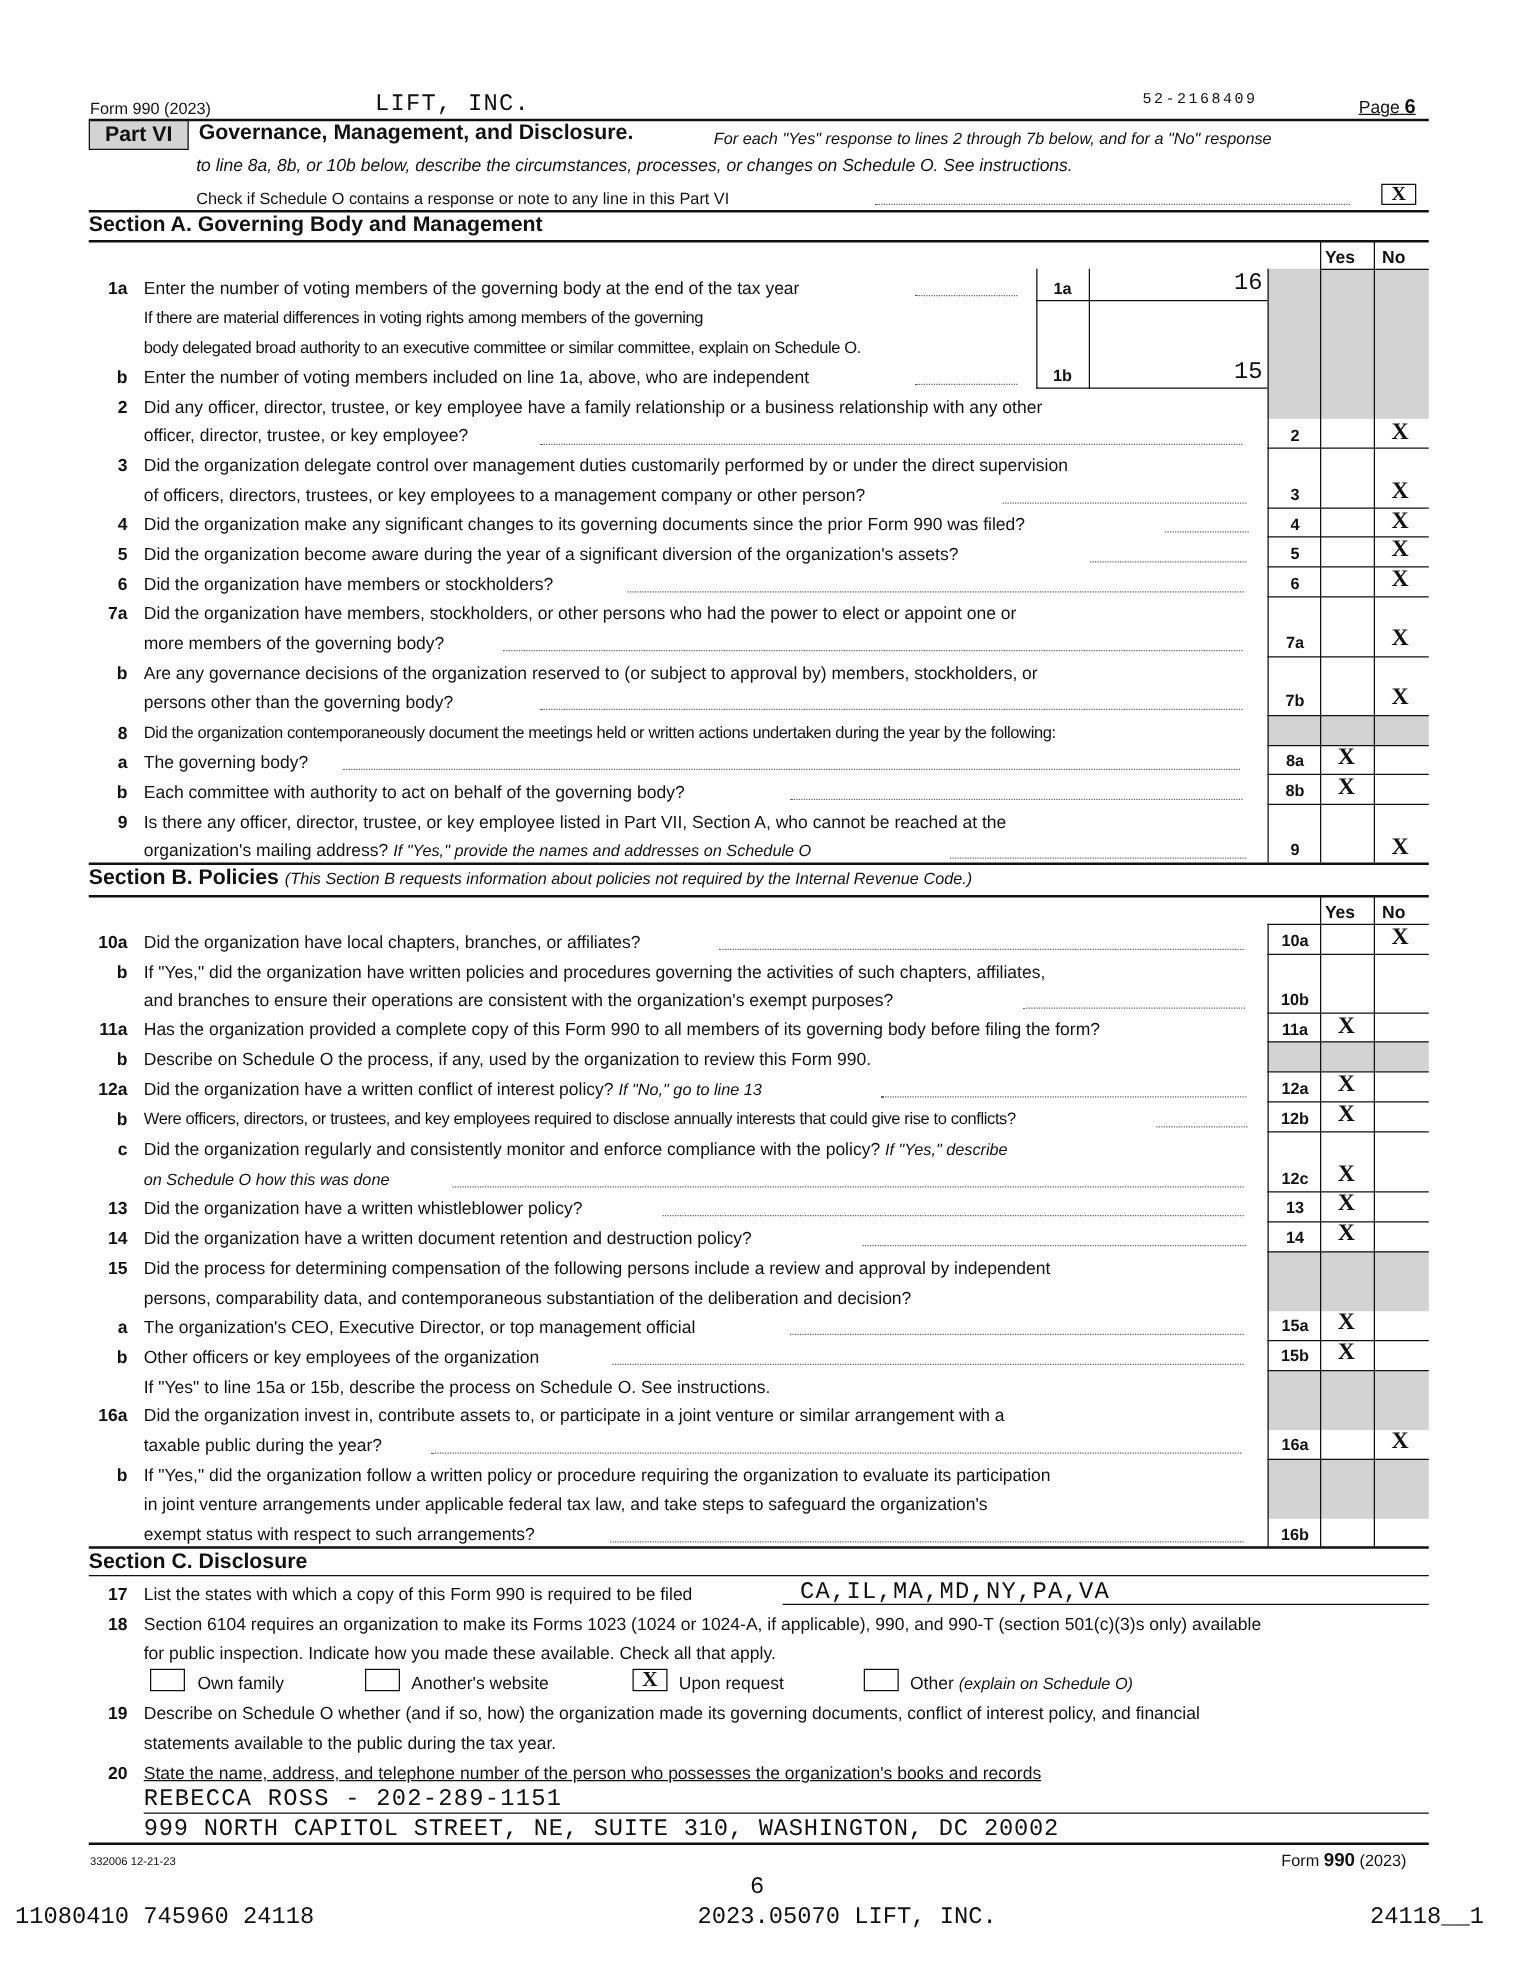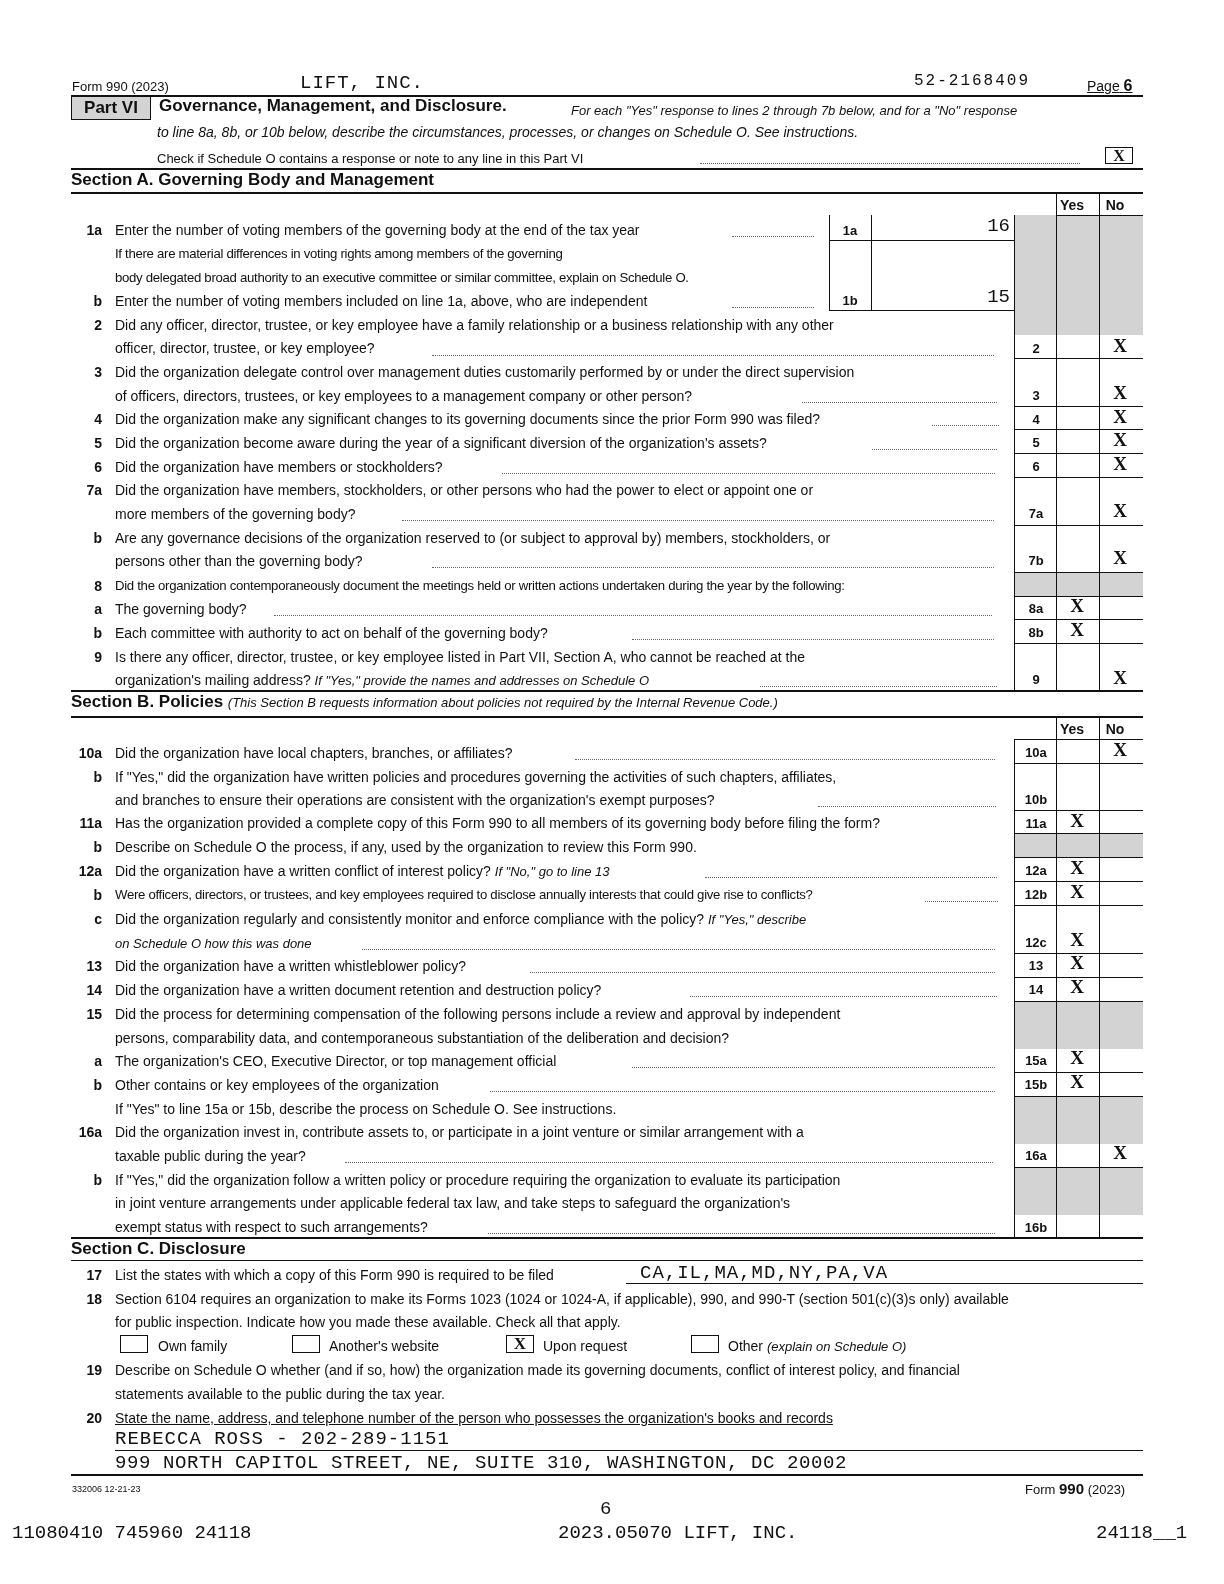--- a/index.html
+++ b/index.html
@@ -6,21 +6,21 @@
   html, body { width: 1224px; height: 1584px; background: #fff; }
   body { position: relative; font-family: "Liberation Sans", sans-serif; color: #111; overflow: hidden; }
   .abs { position: absolute; }
   .mono { font-family: "Liberation Mono", "DejaVu Sans Mono", monospace; }
   .hline { position: absolute; background: #111; height: 1px; }
   .vline { position: absolute; background: #111; width: 1px; }
   .gray { position: absolute; background: #d3d3d3; }
 
   #hdr-form { left: 72px; top: 79px; font-size: 13px; }
   #hdr-org { left: 300px; top: 72px; font-size: 19px; letter-spacing: 1px; }
-  #hdr-ein { left: 914px; top: 72px; font-size: 16px; letter-spacing: 2px; }
+  #hdr-ein { left: 914px; top: 72px; font-size: 12px; letter-spacing: 2px; }
   #hdr-page { left: 1087px; top: 77px; font-size: 14px; text-decoration: underline; }
   #hdr-page b { font-size: 16px; }
 
   #part-box { left: 71px; top: 96px; width: 80px; height: 24px; background: #d3d3d3; border: 1px solid #111; font-weight: bold; font-size: 17px; text-align: center; line-height: 22px; }
   #part-title { left: 159px; top: 96px; font-weight: bold; font-size: 17px; }
   #part-instr1 { left: 571px; top: 103px; font-size: 13px; font-style: italic; }
   #part-instr2 { left: 157px; top: 124px; font-size: 14px; font-style: italic; }
   #sched-check-text { left: 157px; top: 151px; font-size: 13px; }
   .dots { position: absolute; border-bottom: 1px dotted #666; height: 1px; }
   #sched-checkbox { left: 1105px; top: 147px; width: 28px; height: 17px; border: 1px solid #111; font-family: "Liberation Serif", serif; font-weight: bold; font-size: 16px; text-align: center; line-height: 15px; }
@@ -281,21 +281,21 @@
 
 <div class="qnum" style="left:72px;top:1053px;">a</div>
 <div class="qtext" style="top:1053px;">The organization's CEO, Executive Director, or top management official</div>
 <div class="dots" style="left:632px;top:1067px;width:363px;"></div>
 <div class="linelabel" style="top:1053px;">15a</div>
 <div class="mark yes" style="top:1047px;">X</div>
 <div class="mark no" style="top:1047px;"></div>
 <div class="hline" style="left:1014px;top:1072px;width:129px;"></div>
 
 <div class="qnum" style="left:72px;top:1077px;">b</div>
-<div class="qtext" style="top:1077px;">Other contains or key employees of the organization</div>
+<div class="qtext" style="top:1077px;">Other officers or key employees of the organization</div>
 <div class="dots" style="left:490px;top:1091px;width:505px;"></div>
 <div class="linelabel" style="top:1077px;">15b</div>
 <div class="mark yes" style="top:1071px;">X</div>
 <div class="mark no" style="top:1071px;"></div>
 <div class="hline" style="left:1014px;top:1096px;width:129px;"></div>
 
 <div class="qtext" style="top:1101px;">If "Yes" to line 15a or 15b, describe the process on Schedule O. See instructions.</div>
 
 <div class="qnum" style="left:72px;top:1124px;">16a</div>
 <div class="qtext" style="top:1124px;">Did the organization invest in, contribute assets to, or participate in a joint venture or similar arrangement with a</div>

